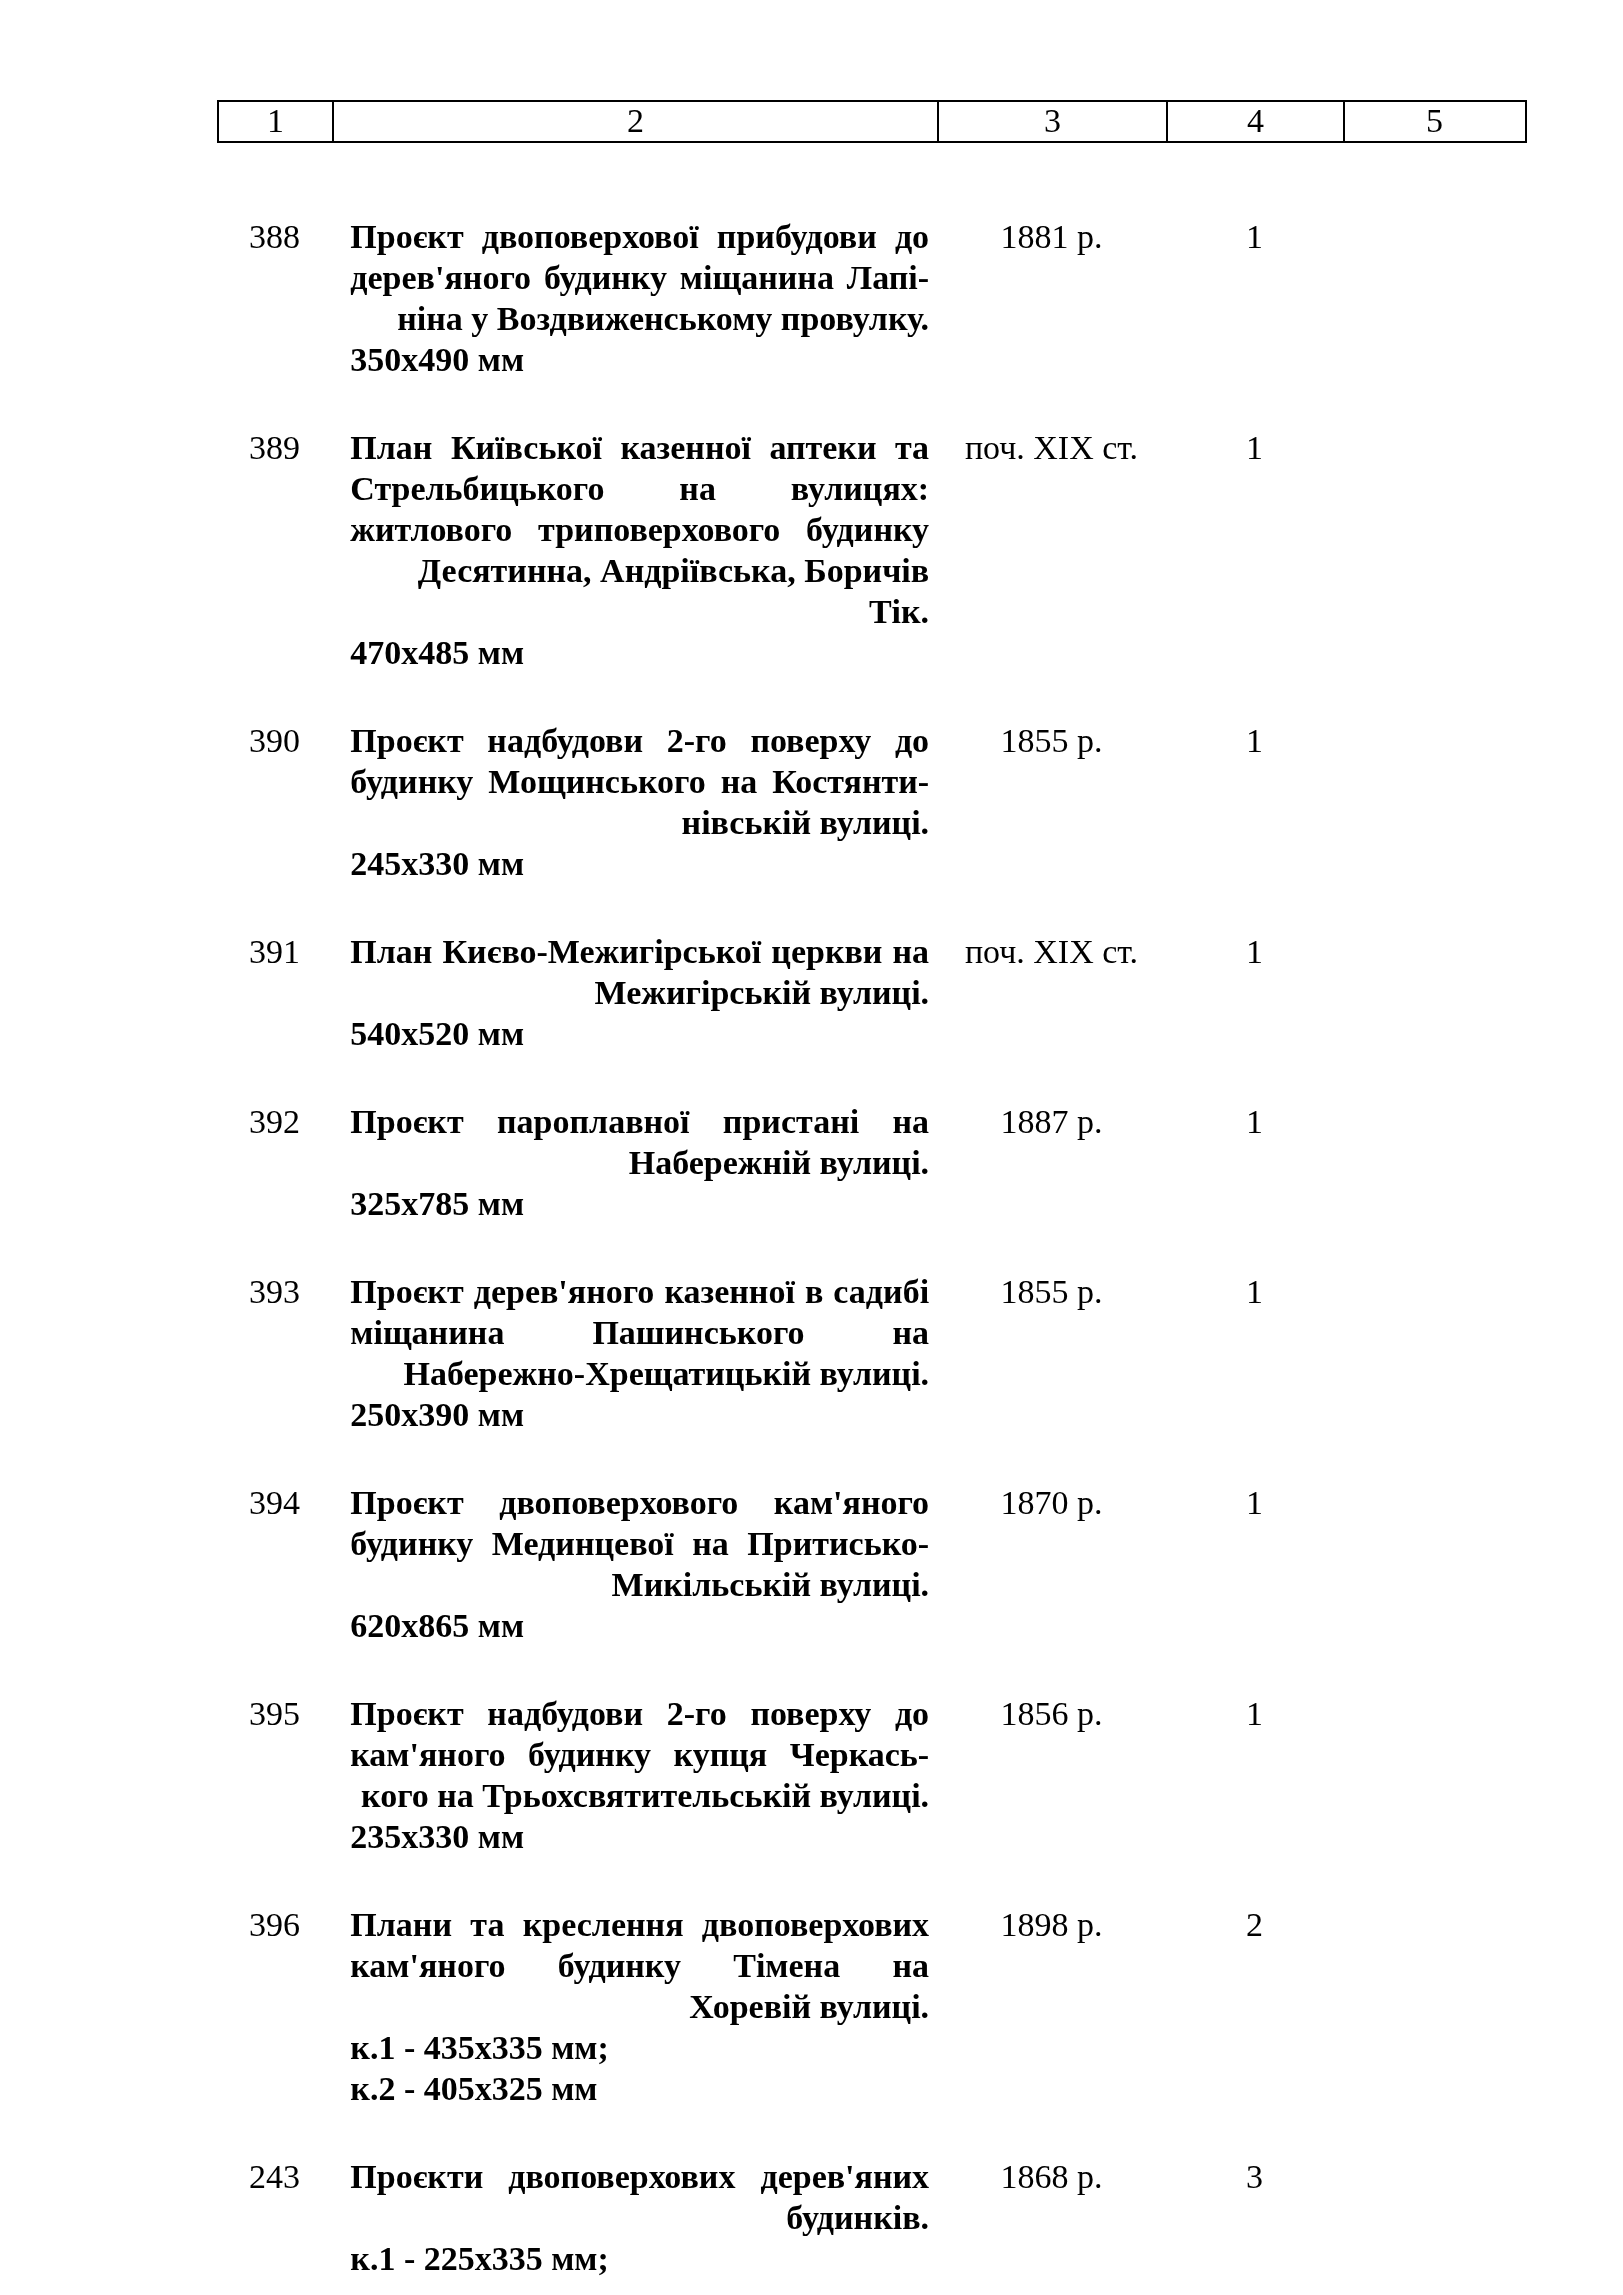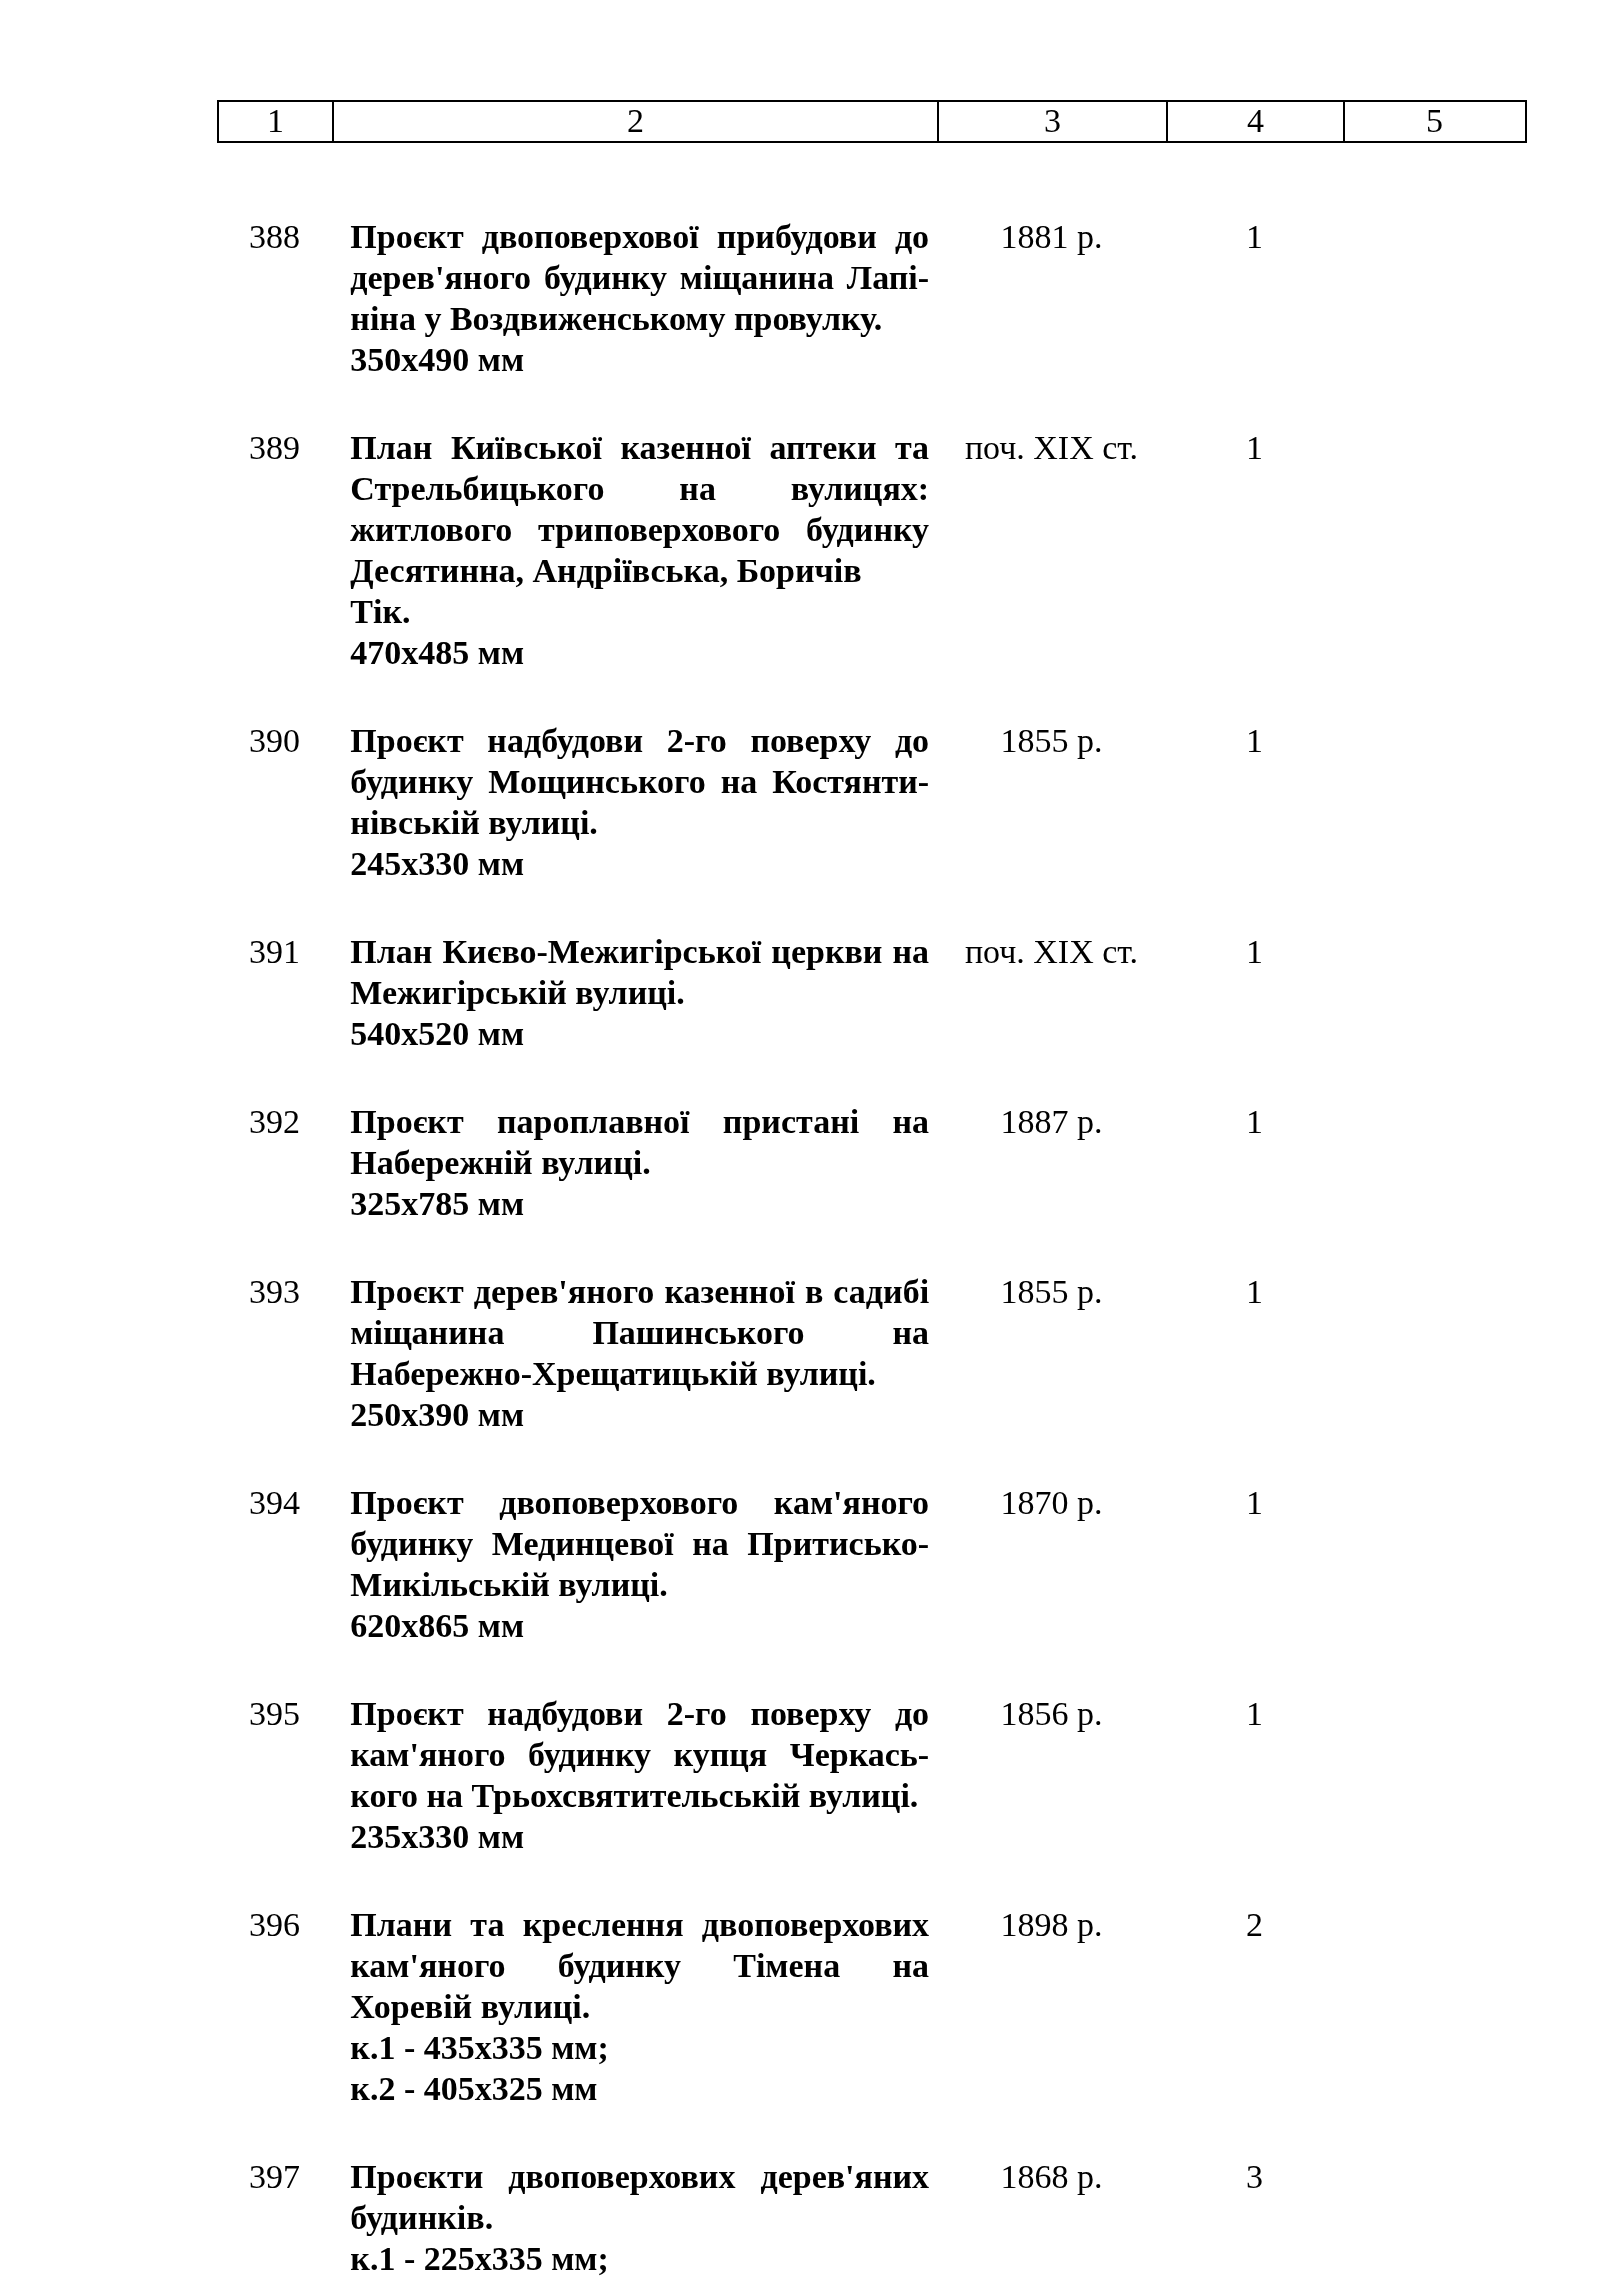--- a/index.html
+++ b/index.html
@@ -54,21 +54,21 @@
     margin-top: 24px;
   }
   .cell { flex: none; }
   .num   { width: 115px; text-align: center; }
   .desc  { width: 605px; box-sizing: border-box; padding: 0 7.9px 0 18.3px; font-weight: bold; }
   .date  { width: 229px; text-align: center; }
   .count { width: 177px; text-align: center; }
 
   
   .jline { text-align: justify; text-align-last: justify; }
-  .lline { text-align: left; }
+  .lline { text-align: right; }
   .sline { text-align: left; }
 </style>
 </head>
 <body>
 
 <div class="doc">
 
   <div class="htable">
     <div class="hcell hc1">1</div>
     <div class="hcell hc2">2</div>
@@ -180,21 +180,21 @@
           <div class="jline">кам'яного будинку Тімена на</div>
           <div class="lline">Хоревій вулиці.</div>
           <div class="sline">к.1 - 435х335 мм;</div>
           <div class="sline">к.2 - 405х325 мм</div>
         </div>
     <div class="cell date">1898 р.</div>
     <div class="cell count">2</div>
   </div>
 
   <div class="row">
-    <div class="cell num">397</div>
+    <div class="cell num">243</div>
     <div class="cell desc">
           <div class="jline">Проєкти двоповерхових дерев'яних</div>
           <div class="lline">будинків.</div>
           <div class="sline">к.1 - 225х335 мм;</div>
         </div>
     <div class="cell date">1868 р.</div>
     <div class="cell count">3</div>
   </div>
 </div>
 

